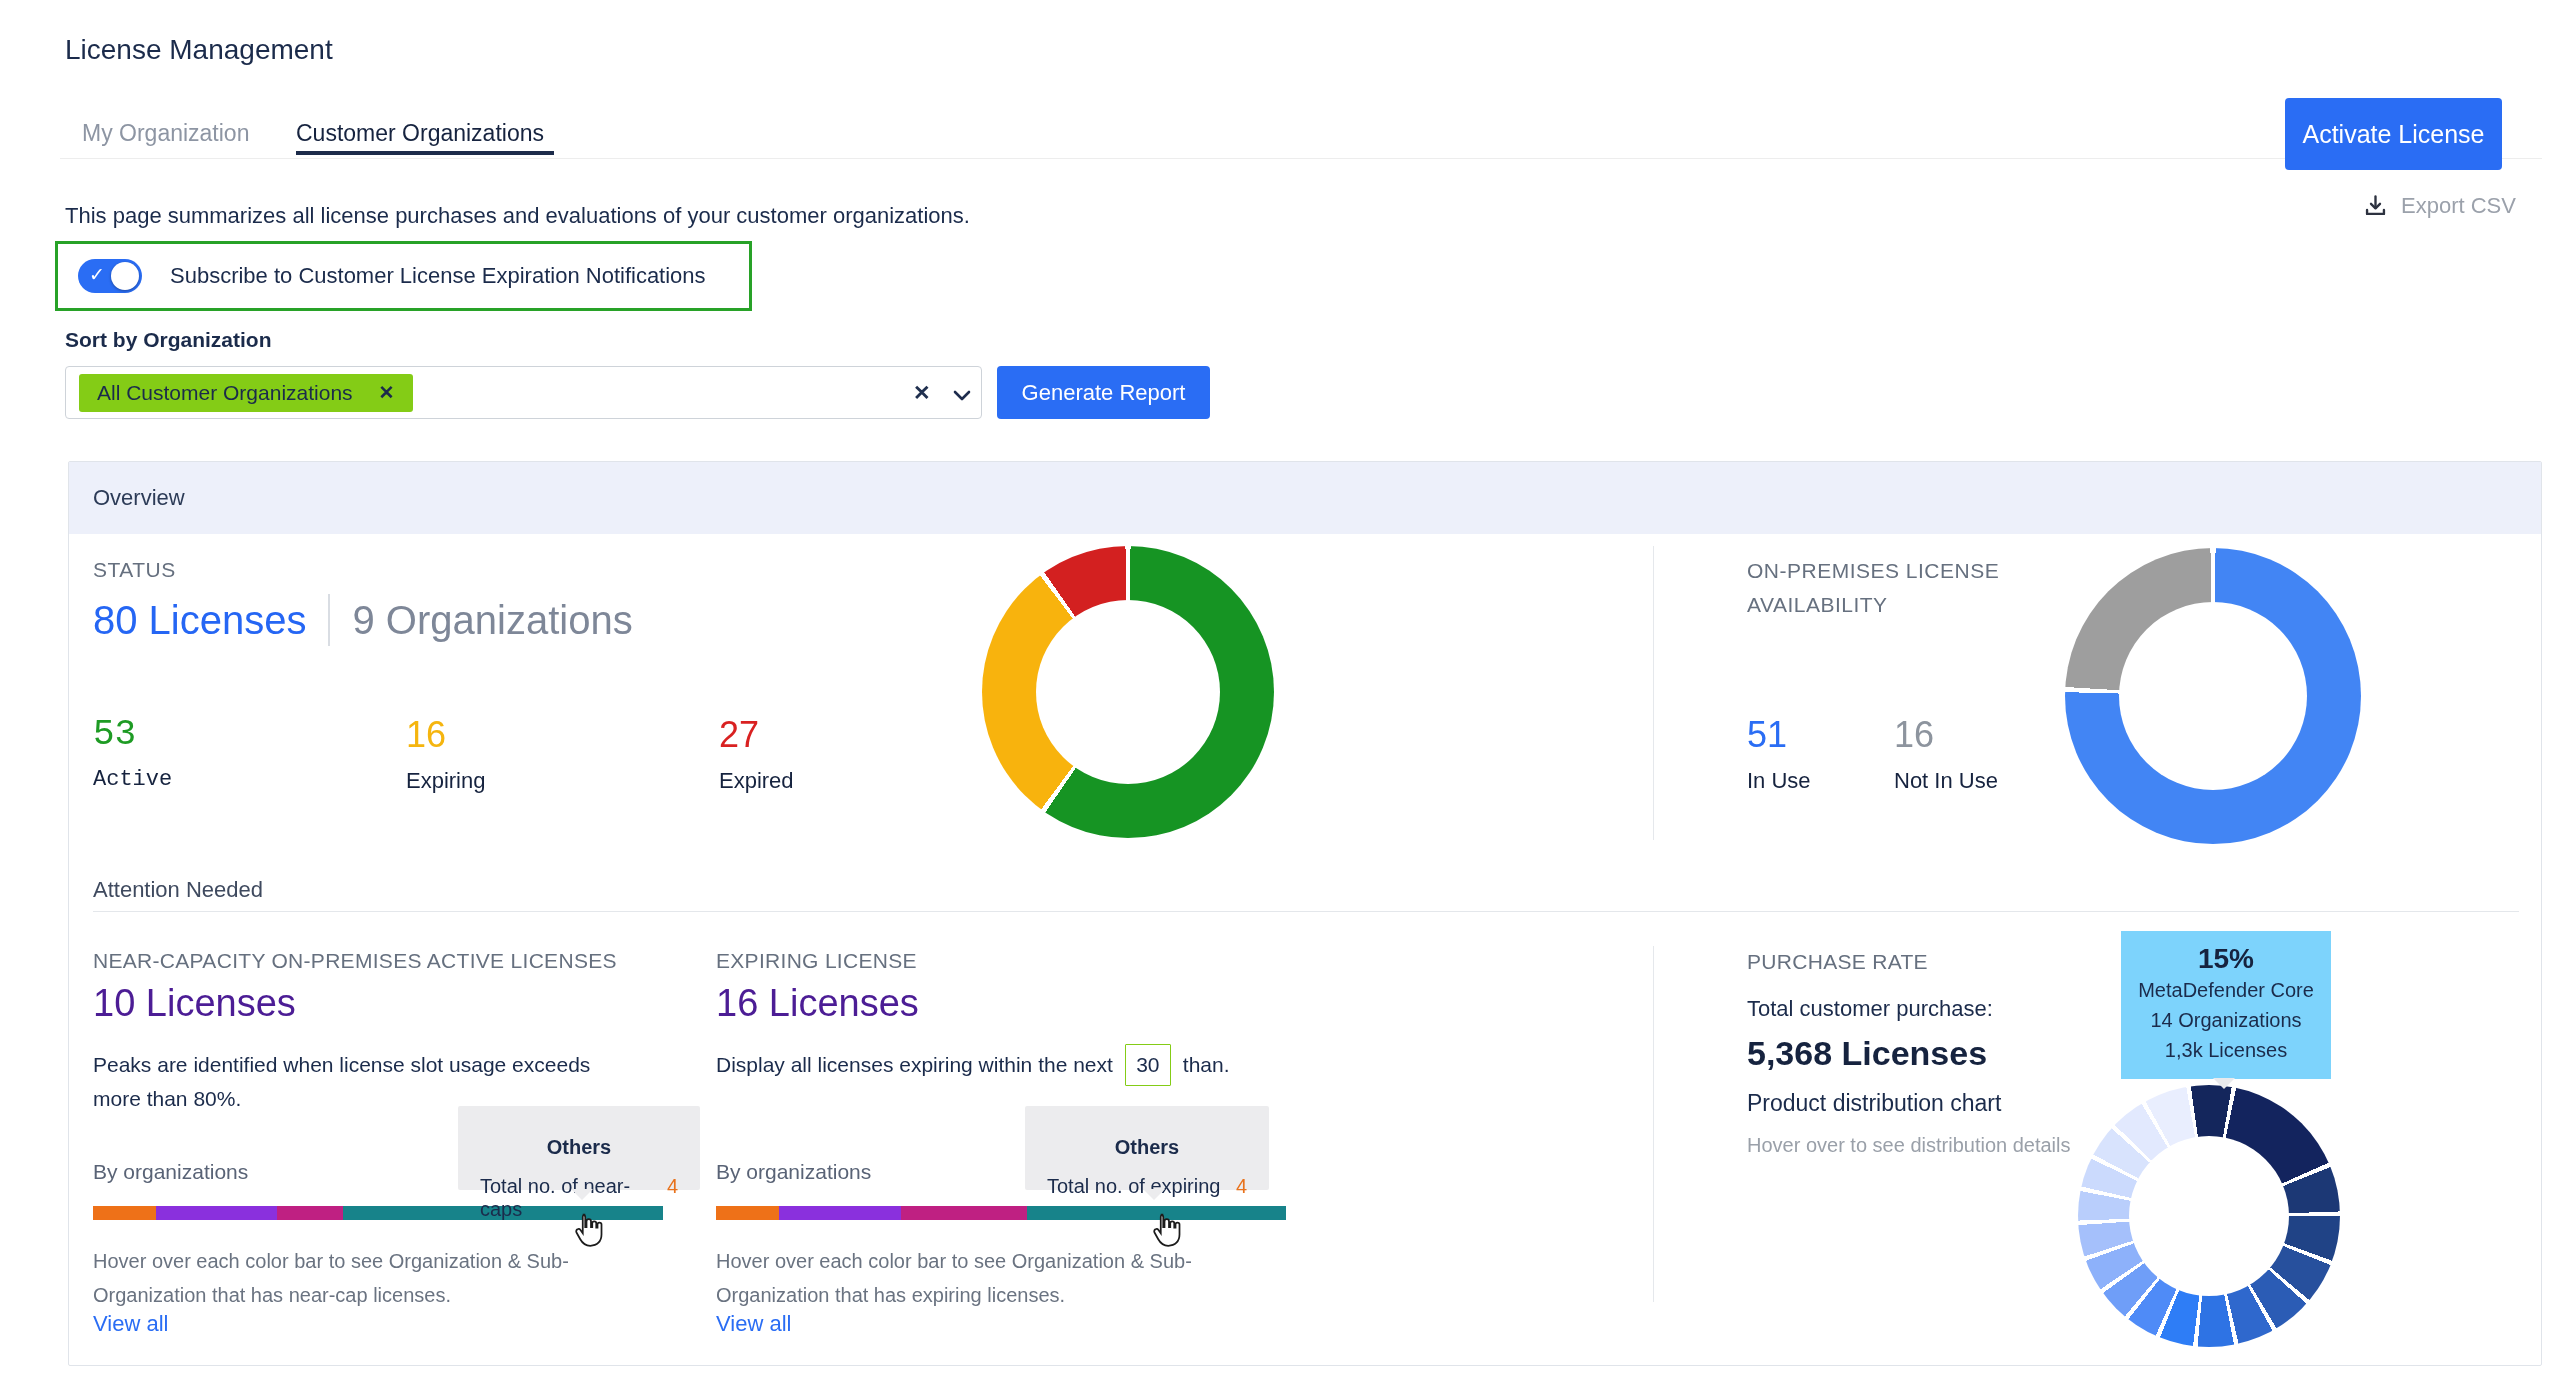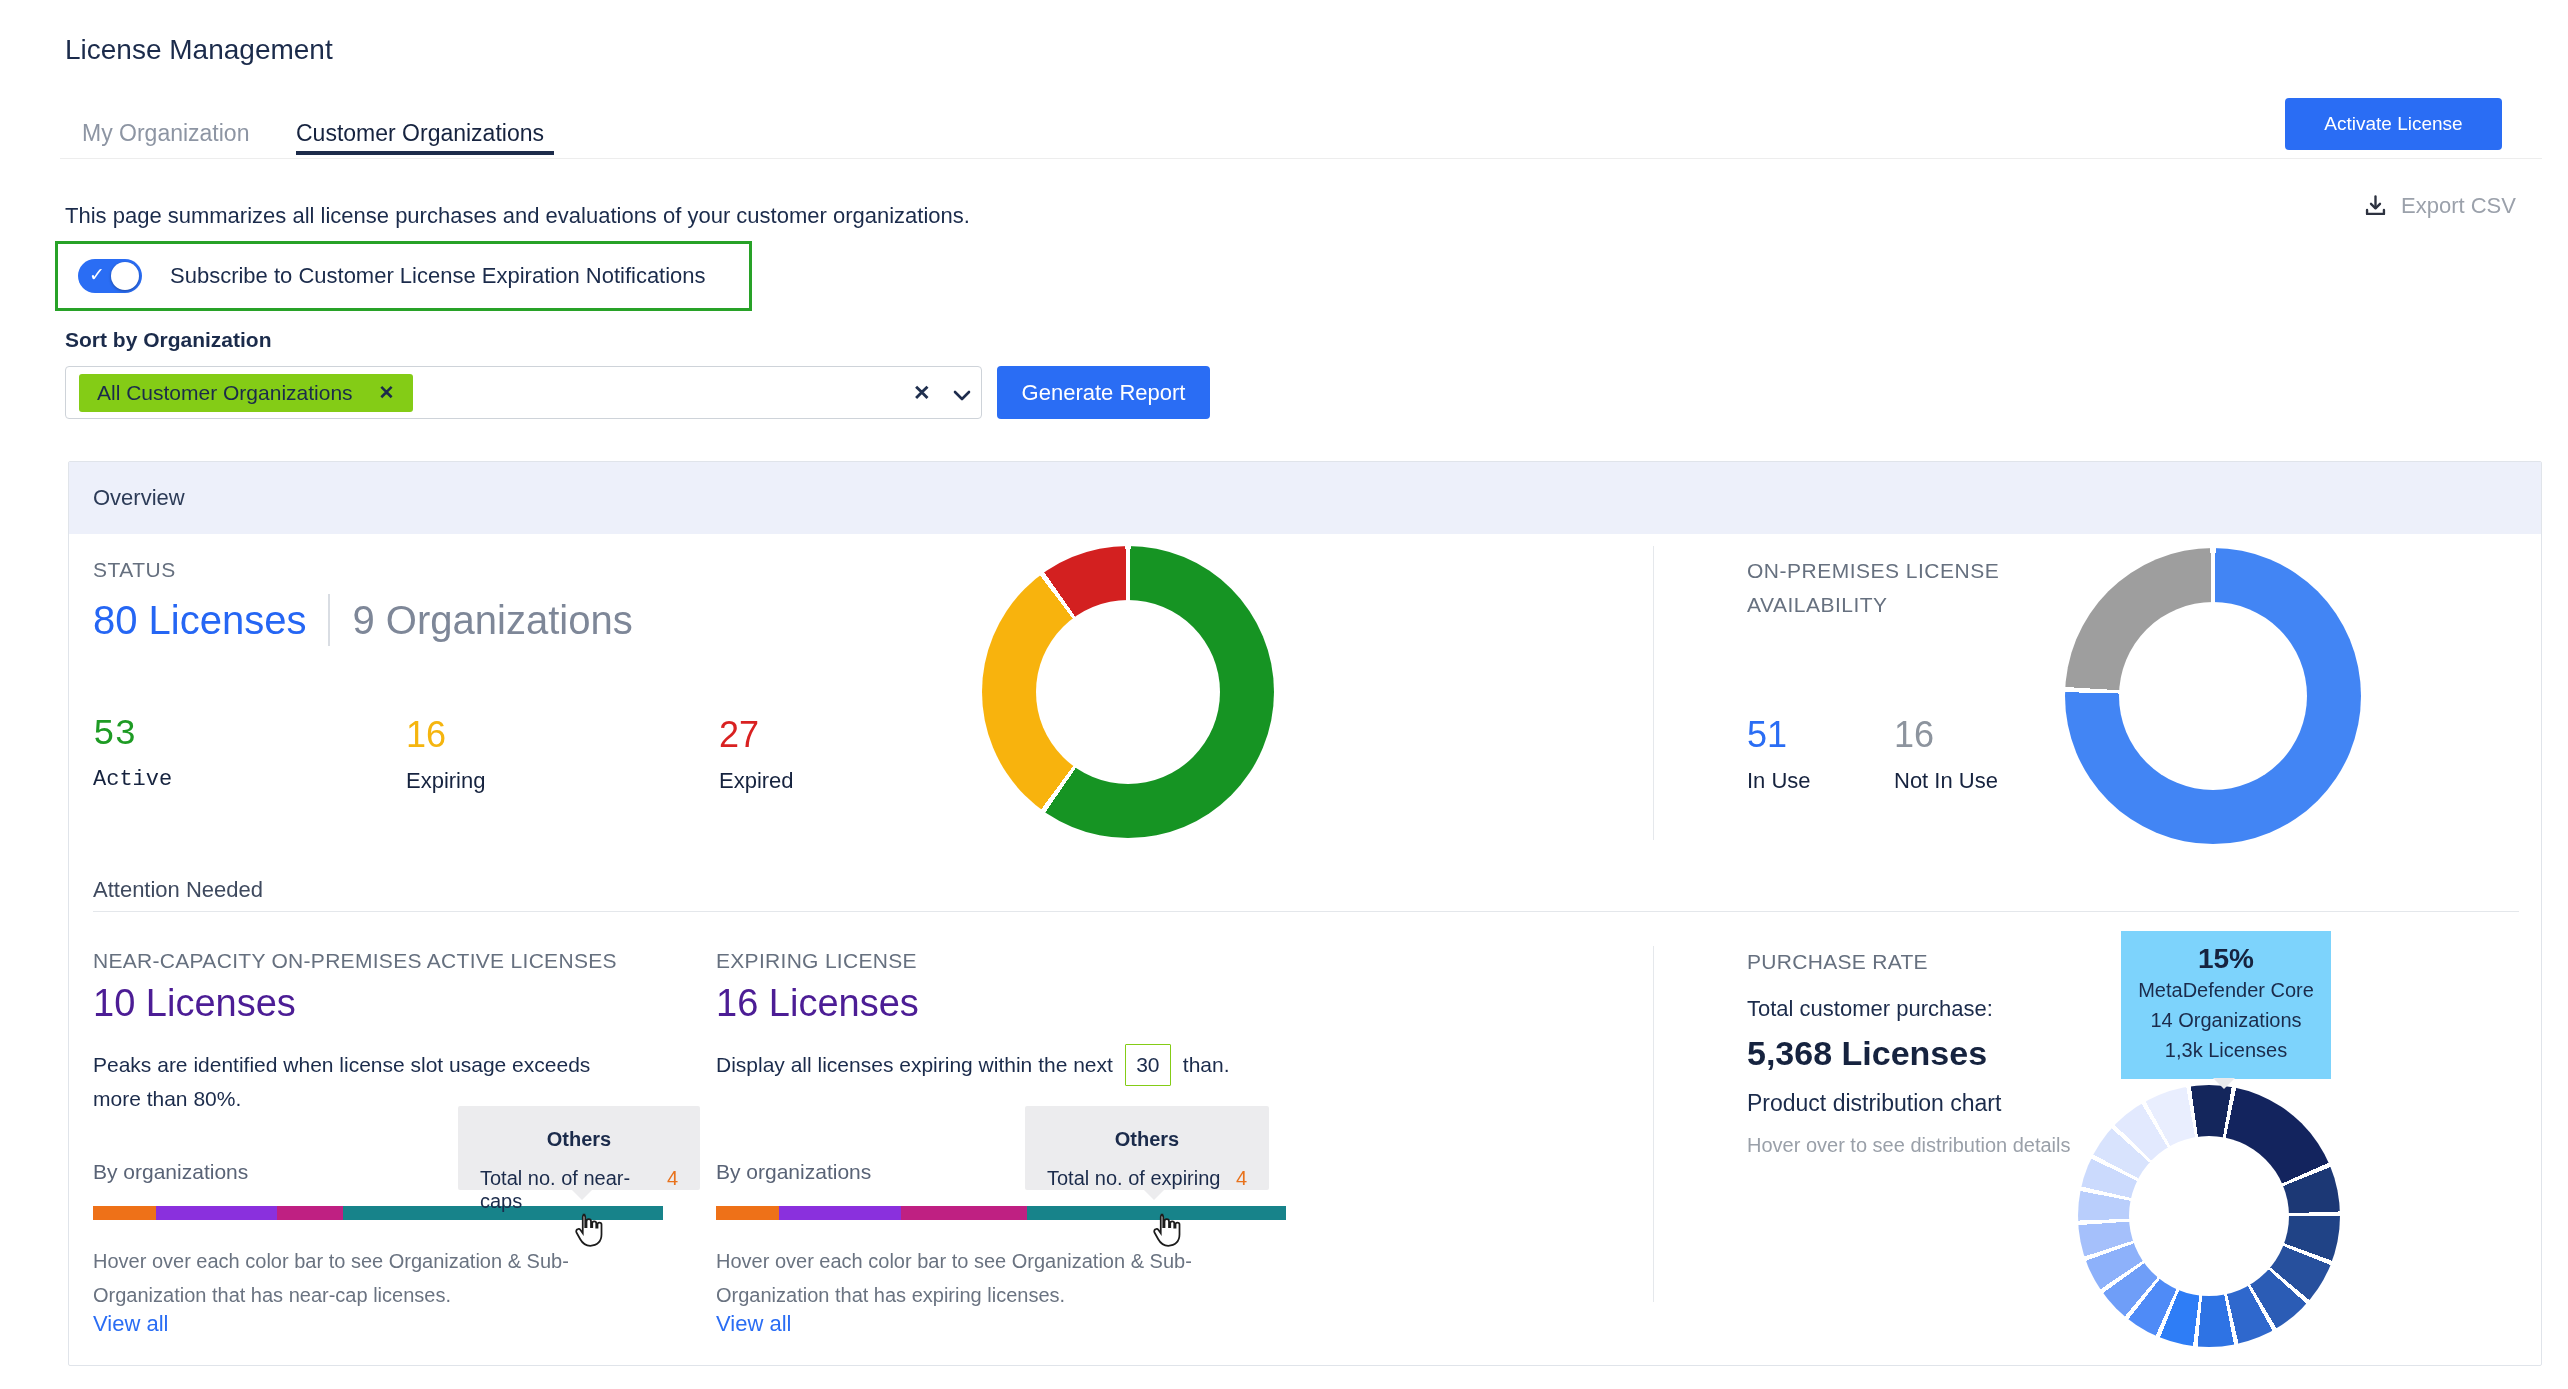--- a/index.html
+++ b/index.html
@@ -8,21 +8,21 @@
   .abs { position:absolute; }
 
   
   .title { left:65px; top:34px; font-size:28px; font-weight:500; color:#1b2b4b; }
   .tab { top:120px; font-size:23px; cursor:pointer; }
   .tab-my { left:82px; color:#8d95a3; }
   .tab-cust { left:296px; color:#16233f; font-weight:500; }
   .tab-underline { left:296px; top:151px; width:258px; height:4px; background:#1c2b4a; }
   .tab-line { left:60px; right:26px; top:158px; height:1px; background:#ededed; }
   .btn { background:#2a6df4; color:#fff; border:none; border-radius:4px; font-family:"Liberation Sans",sans-serif; font-weight:500; cursor:pointer; }
-  .activate { left:2285px; top:98px; width:217px; height:52px; font-size:19px; }
+  .activate { left:2285px; top:98px; width:217px; height:72px; font-size:25px; }
   .desc { left:65px; top:203px; font-size:22px; color:#1b2b4b; }
   .export { left:2362px; top:192px; display:flex; align-items:center; gap:12px; cursor:pointer; }
   .export span { font-size:22px; color:#9ba1ab; }
 
   
   .subscribe-box { left:55px; top:241px; width:697px; height:70px; border:3px solid #28a228; display:flex; align-items:center; gap:28px; padding-left:20px; background:#fff; }
   .toggle { width:64px; height:34px; border-radius:17px; background:#2a6df4; position:relative; cursor:pointer; flex:0 0 auto; }
   .toggle .check { position:absolute; left:11px; top:4px; color:#fff; font-size:19px; }
   .toggle .knob { position:absolute; right:3px; top:3px; width:28px; height:28px; border-radius:50%; background:#fff; box-shadow:0 1px 3px rgba(0,0,0,.35); }
   .subscribe-label { font-size:22px; color:#1b2b4b; }
@@ -58,21 +58,21 @@
   .col-head { font-size:21px; color:#66707f; letter-spacing:.3px; }
   .count { font-size:38px; font-weight:500; color:#4c1d95; }
   .para { font-size:21px; line-height:34px; color:#1b2b4b; }
   .by-label { font-size:21px; color:#596376; }
   .stack-bar { position:absolute; width:570px; height:14px; display:flex; cursor:pointer; }
   .stack-bar div { height:100%; }
   .hint { font-size:20px; line-height:34px; color:#6a7381; }
   .view-all { font-size:22px; color:#2a6df4; cursor:pointer; }
 
   .tooltip { position:absolute; background:#ececee; border-radius:2px; }
-  .tt-title { text-align:center; font-size:20px; font-weight:700; color:#1b2b4b; margin-top:22px; }
+  .tt-title { text-align:center; font-size:20px; font-weight:700; color:#1b2b4b; margin-top:30px; }
   .tt-row { display:flex; justify-content:space-between; padding:0 22px; margin-top:16px; font-size:20px; color:#1b2b4b; }
   .tt-num { color:#e8721c; }
   .tt-caret { position:absolute; bottom:-10px; width:0; height:0; border-left:11px solid transparent; border-right:11px solid transparent; border-top:11px solid #ececee; }
 
   .days-row { display:flex; align-items:center; font-size:21px; color:#1b2b4b; gap:12px; }
   .days-input { width:46px; height:42px; border:1px solid #84cc16; border-radius:1px; text-align:center; font-size:21px; color:#1b2b4b; font-family:"Liberation Sans",sans-serif; }
 
   .pr-label { font-size:22px; color:#1b2b4b; }
   .pr-total { font-size:34px; font-weight:600; color:#16233f; }
   .pr-chart-label { font-size:23px; color:#1b2b4b; }

